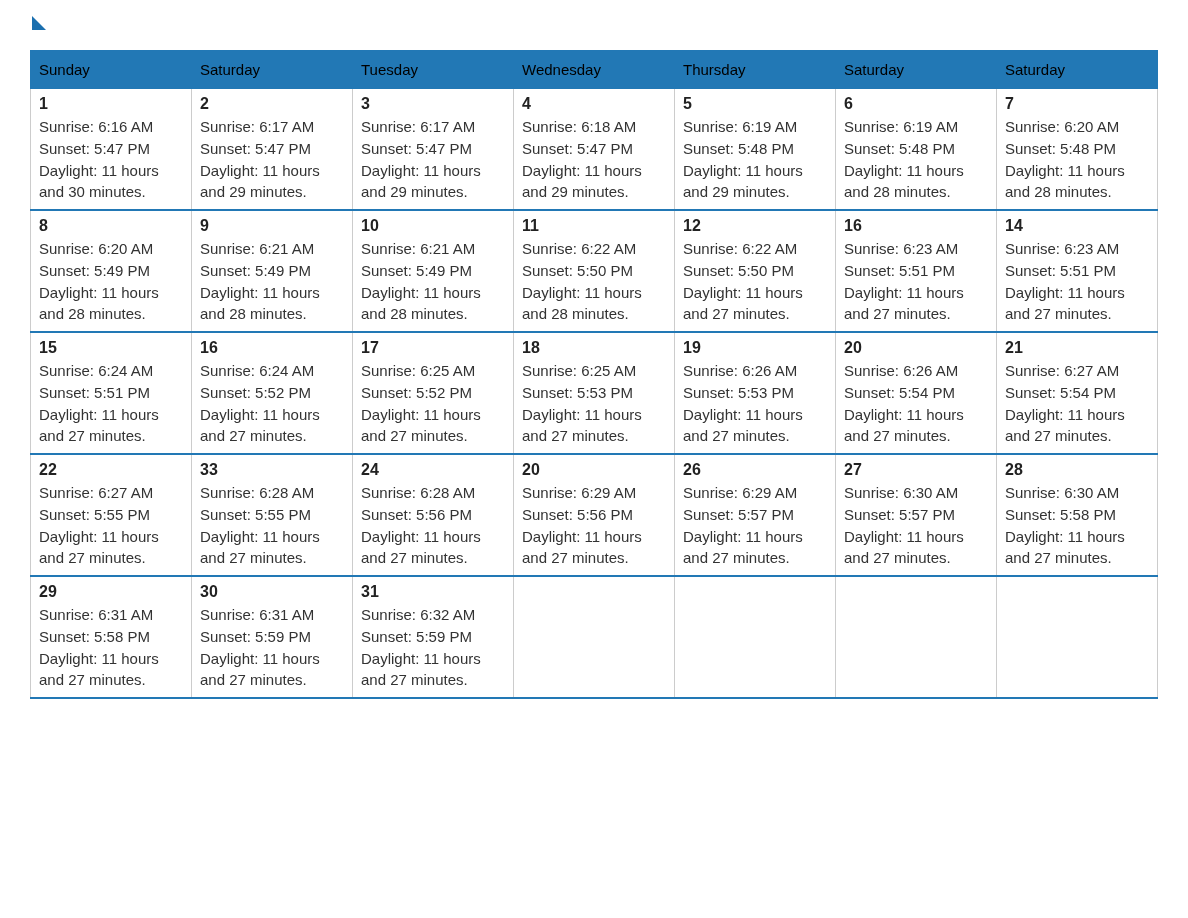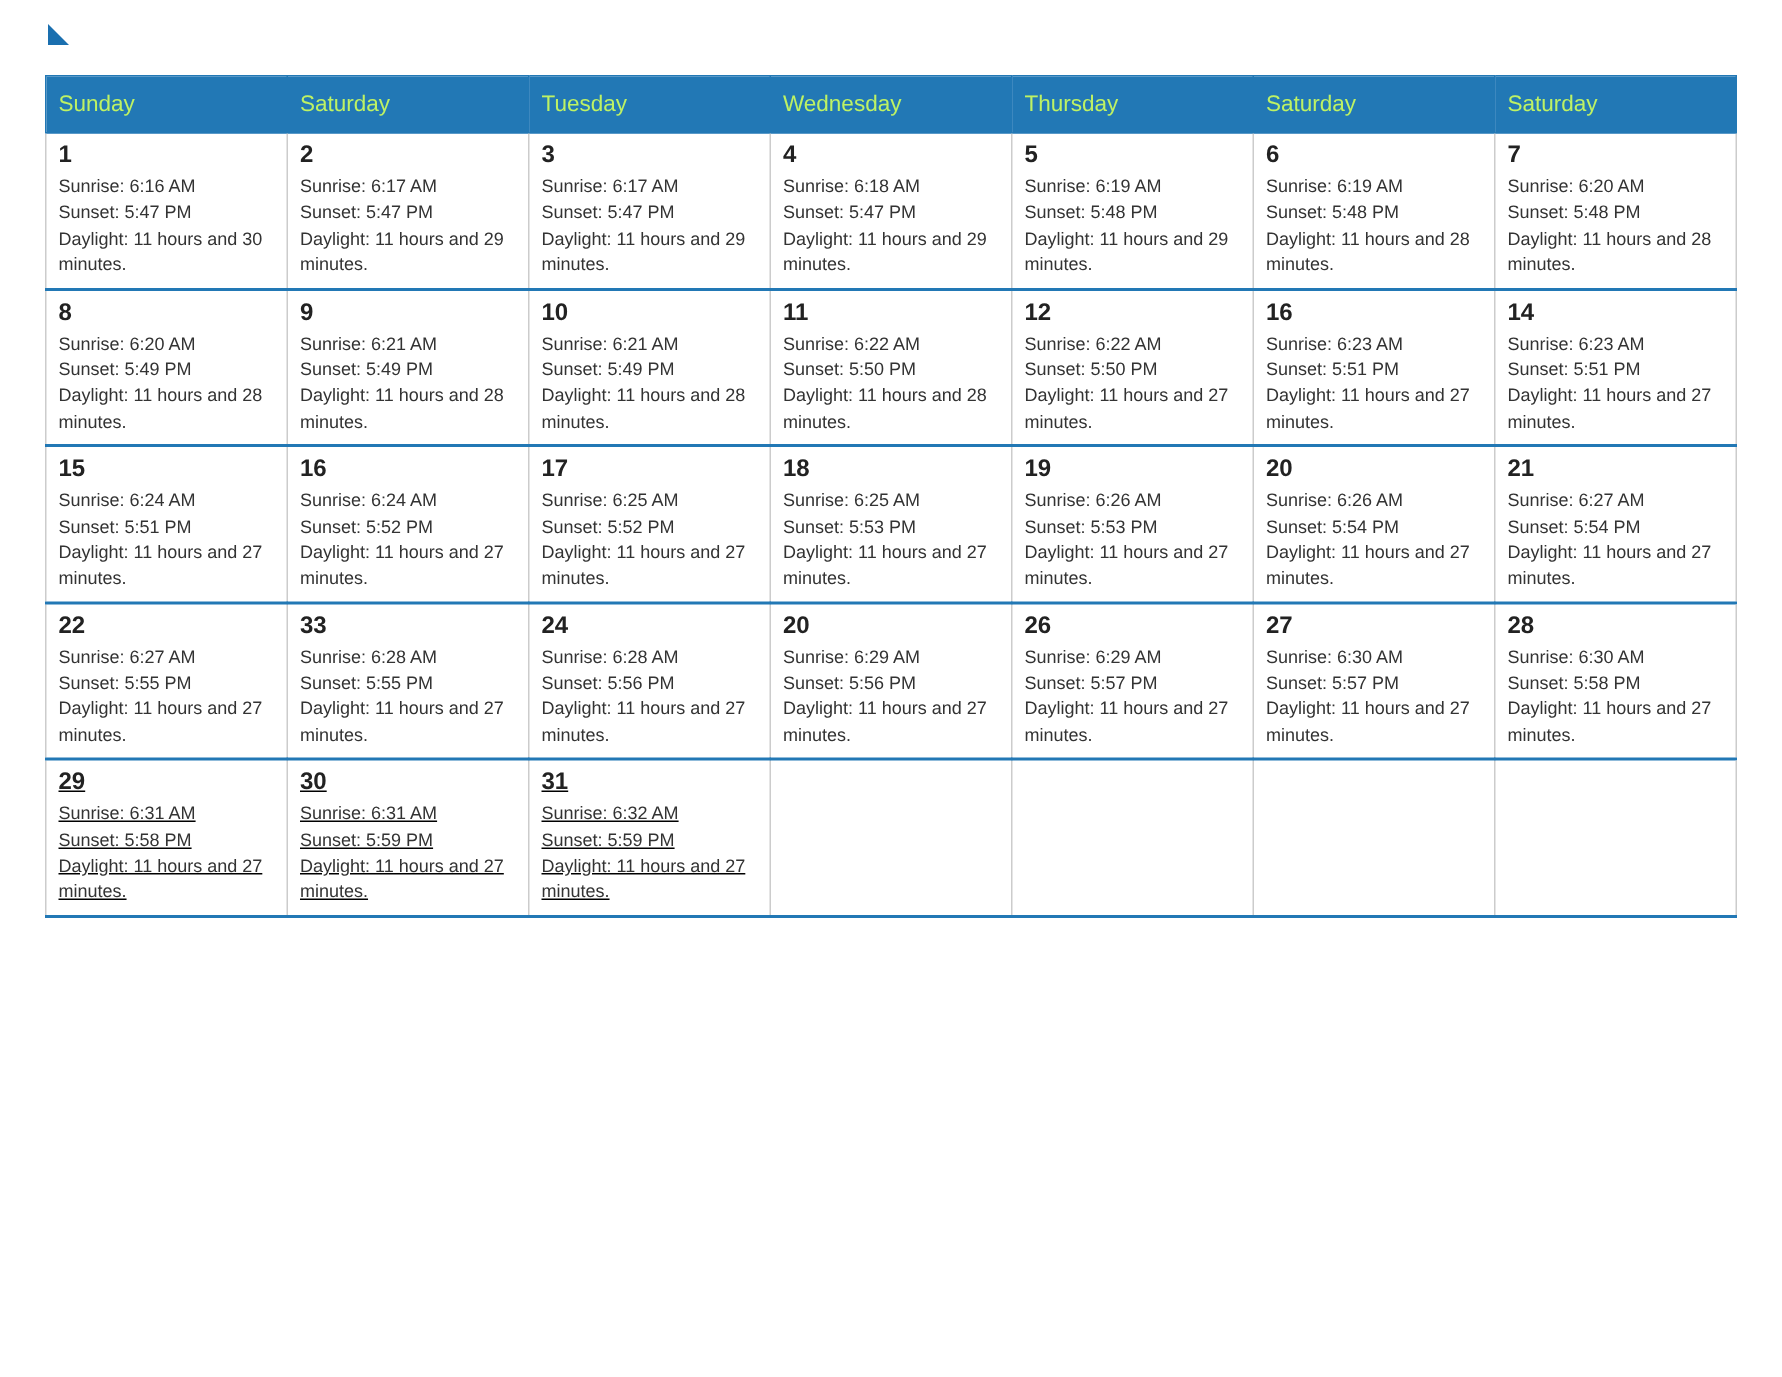--- a/index.html
+++ b/index.html
@@ -60,21 +60,21 @@
       color: #444;
       margin-top: 4px;
     }
     table {
       width: 100%;
       border-collapse: collapse;
       font-size: 13px;
     }
     thead tr {
       background-color: #2278b5;
-      color: #bef264;
+      color: #000000;
     }
     thead th {
       padding: 10px 8px;
       text-align: left;
       font-size: 15px;
       font-weight: normal;
       border: 1px solid #2278b5;
     }
     tbody td {
       border: 1px solid #ccc;
@@ -86,30 +86,29 @@
       border-bottom: 2px solid #2278b5;
     }
     .day-number {
       font-size: 16px;
       font-weight: bold;
       color: #222;
       display: block;
       margin-bottom: 3px;
     }
     .day-info {
-      font-size: 12px;
+      font-size: 15px;
       color: #333;
       line-height: 1.45;
     }
     .empty-cell {
       background: #fff;
     }
     tbody tr:last-child {
       border-bottom: 2px solid #2278b5;
-      text-decoration: underline;
     }
   </style>
 </head>
 <body>
 
 <div class="header">
   <div class="logo-container">
     <div class="logo-row">
       <span class="logo-text-general"></span>
       <span class="logo-triangle"></span>

